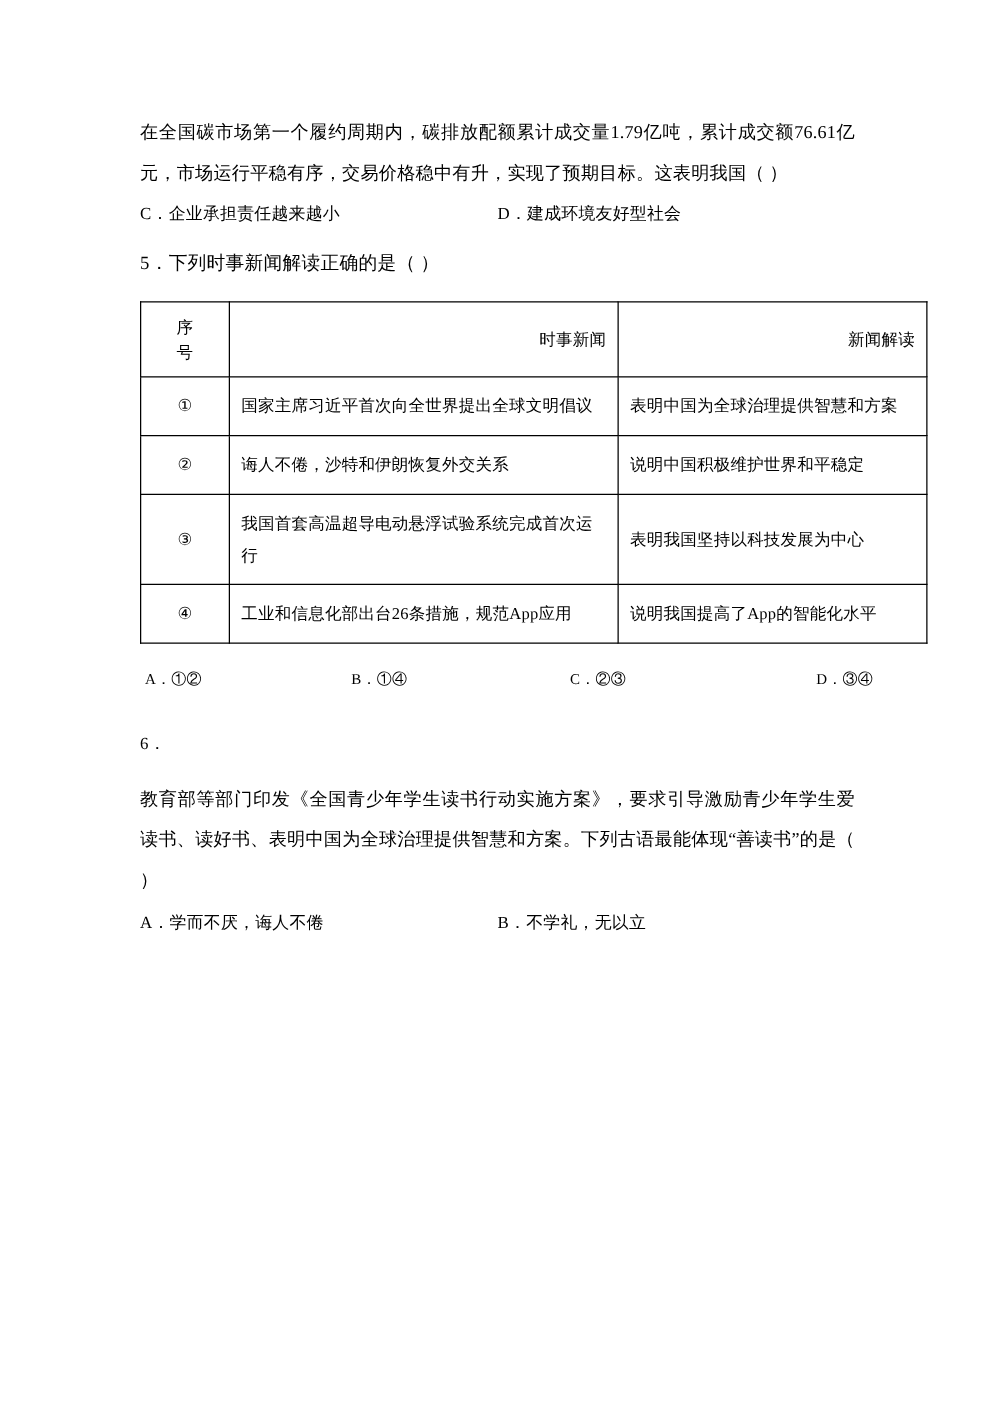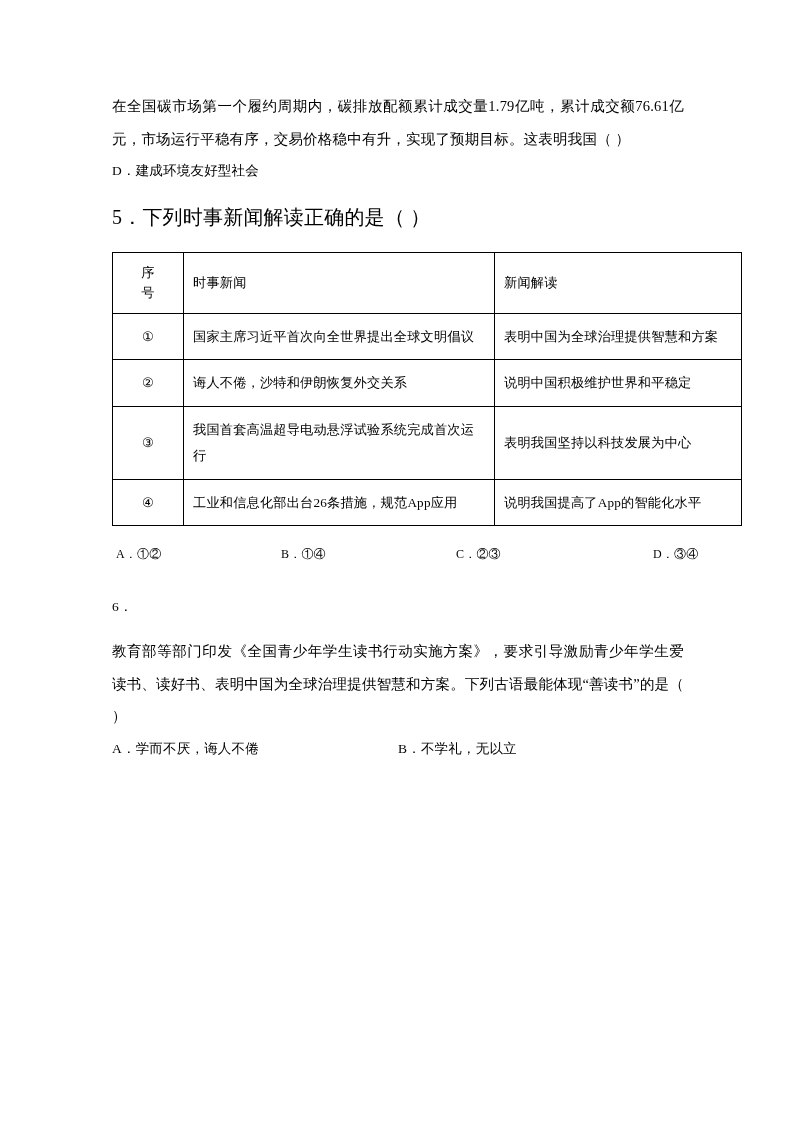--- a/index.html
+++ b/index.html
@@ -24,21 +24,21 @@
     padding: 90px 110px 40px 112px;
   }
   .para {
     font-size: 14.5px;
     line-height: 2.25;
     text-align: justify;
     margin: 0;
     letter-spacing: 0.2px;
   }
   .q-line {
-    font-size: 20px;
+    font-size: 15px;
     line-height: 2.25;
     margin: 0;
     letter-spacing: 0.2px;
   }
   .opts {
     display: flex;
     width: 100%;
     font-size: 13.5px;
     line-height: 2.35;
     letter-spacing: 0.2px;
@@ -77,35 +77,36 @@
     font-size: 13.2px;
     line-height: 1.95;
     vertical-align: middle;
     font-weight: normal;
     letter-spacing: 0.2px;
   }
   table.newstable .col-idx { width: 52px; text-align: center; }
   table.newstable .col-news { width: 292px; }
   table.newstable .col-read { width: 228px; }
   th.col-idx div { line-height: 1.5; }
-  th.center { text-align: left; }
+  th.center { text-align: right; }
   td.idx { text-align: center; font-size: 13.2px; }
 
   .spacer-sm { height: 8px; }
 
   .qnum { font-size: 13.5px; line-height: 2.3; letter-spacing: 0.2px;}
 </style>
 </head>
 <body>
 
 <div class="page">
 
   <p class="para">在全国碳市场第一个履约周期内，碳排放配额累计成交量1.79亿吨，累计成交额76.61亿元，市场运行平稳有序，交易价格稳中有升，实现了预期目标。这表明我国（       ）</p>
 
   <div class="opts">
+    <span class="opt">C．企业承担责任越来越小</span>
     <span class="opt">D．建成环境友好型社会</span>
   </div>
 
   <div class="spacer-sm"></div>
 
   <p class="q-line">5．下列时事新闻解读正确的是（       ）</p>
 
   <table class="newstable">
     <thead>
       <tr>

